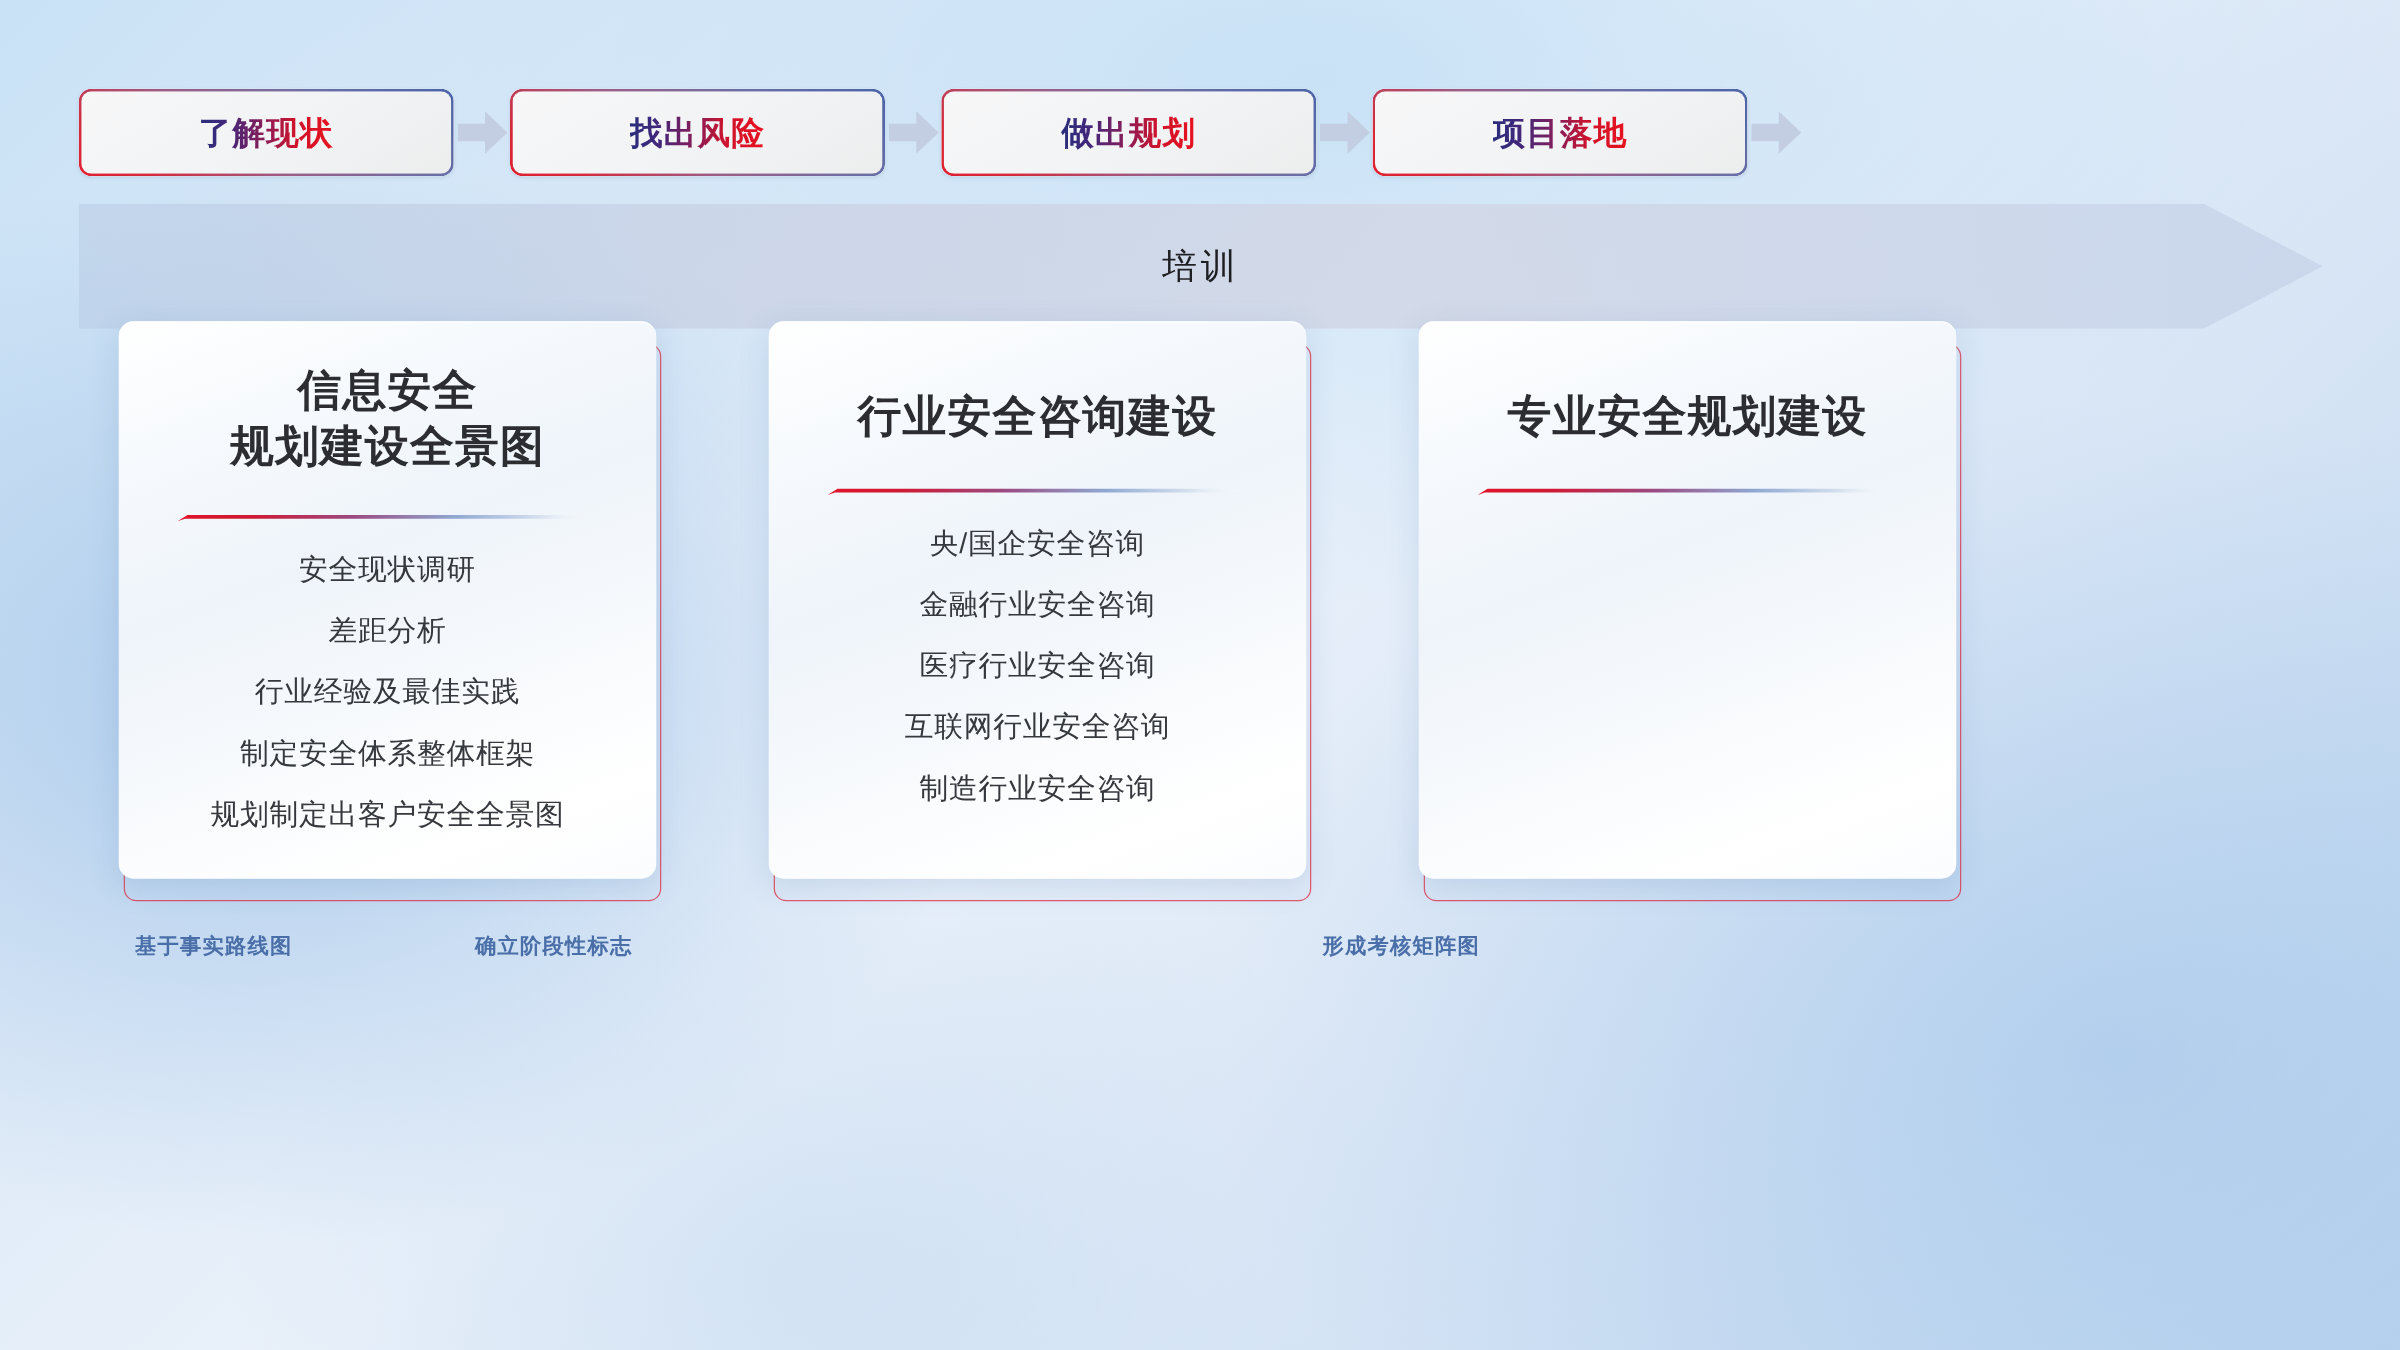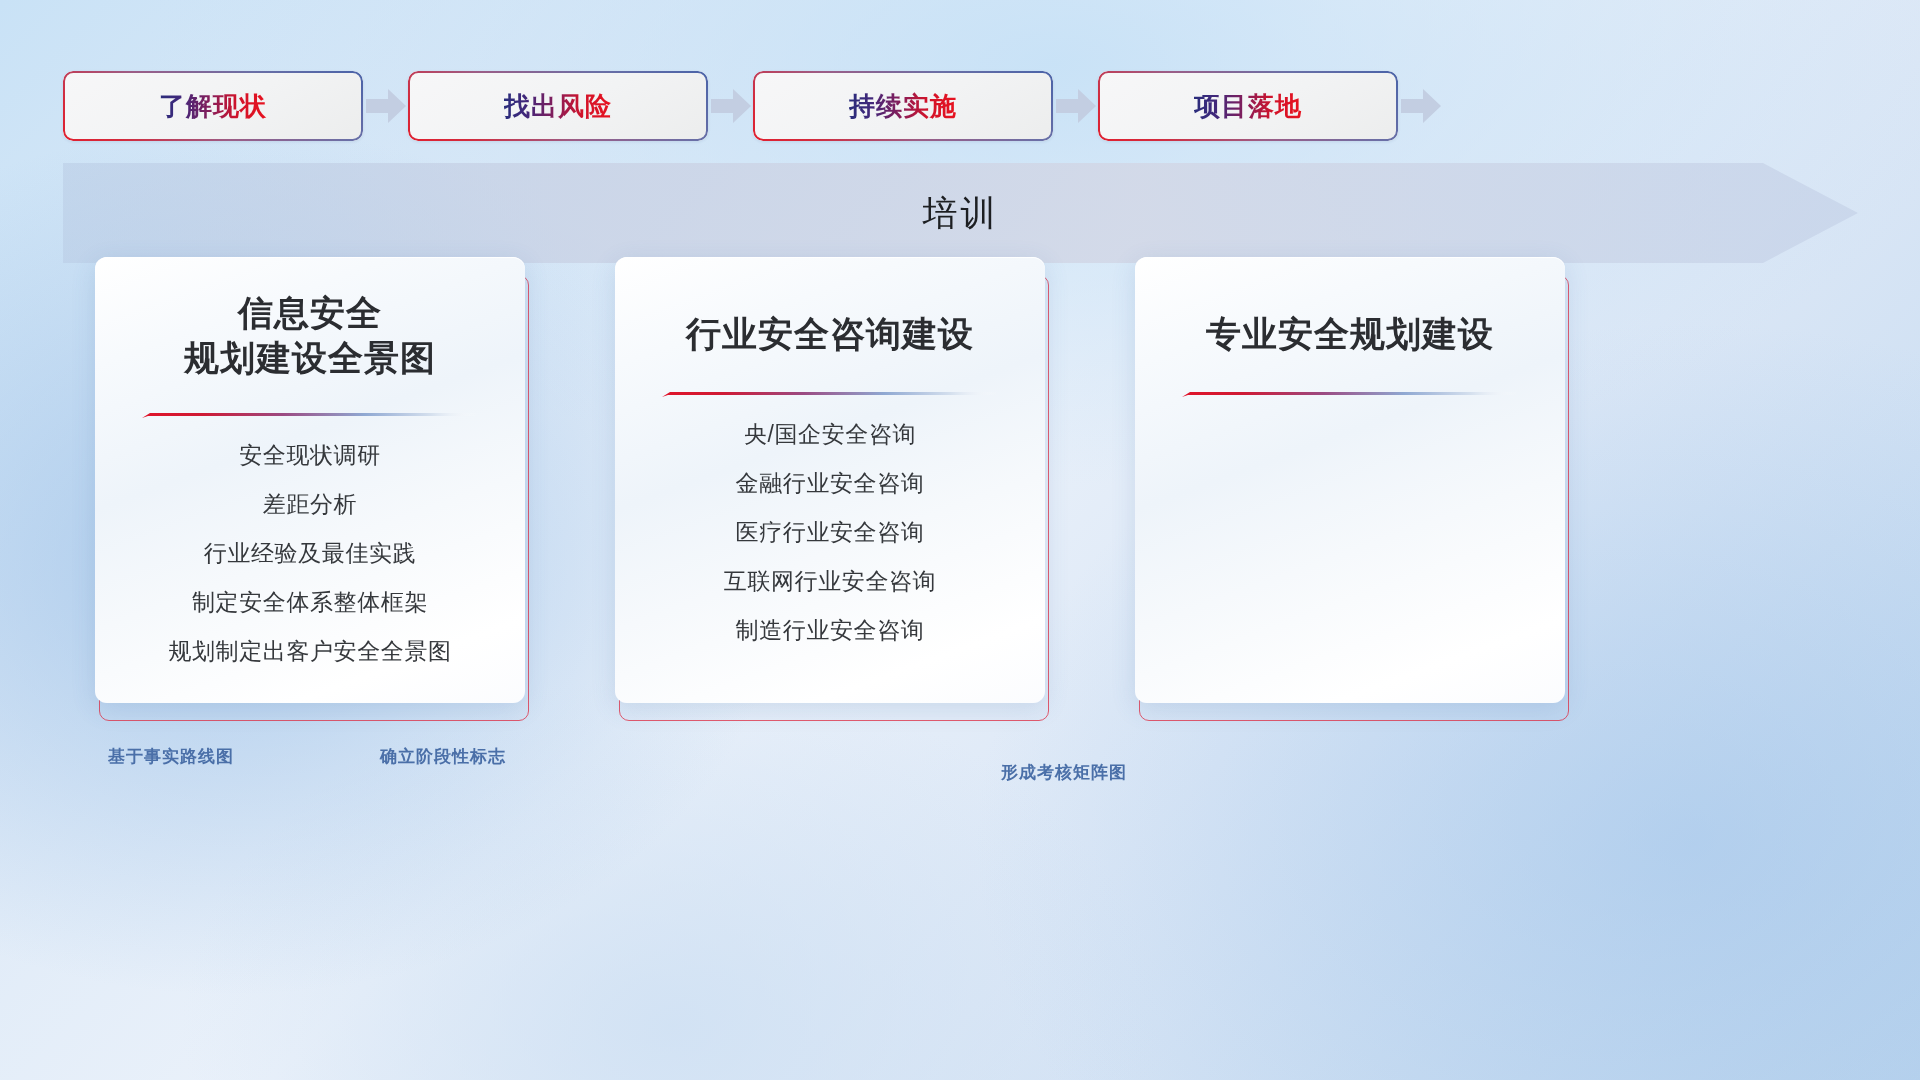--- a/index.html
+++ b/index.html
@@ -31,21 +31,21 @@
               background:linear-gradient(90deg,#2a2d7c 0%,#43277a 22%,#8d1c56 50%,#d1132a 72%,#e8121f 100%);
               -webkit-background-clip:text; background-clip:text; color:transparent; }
   .arrow-sep { width:45px; height:70px; display:flex; align-items:center; justify-content:center; flex:0 0 45px; }
   .arrow-sep svg { display:block; }
 
   
   .band { position:absolute; left:63px; top:163px; width:1795px; height:100px; }
   .band-bg { position:absolute; inset:0; }
   .band-label { position:absolute; left:0; top:0; width:1795px; height:100px;
                 display:flex; align-items:center; justify-content:center;
-                font-size:35px; font-weight:500; color:#1d1f22; letter-spacing:3px; }
+                font-size:28px; font-weight:500; color:#1d1f22; letter-spacing:3px; }
 
   
   .cards { position:absolute; left:95px; top:257px; width:1745px; height:446px; display:flex; gap:0; }
   .card-wrap { position:relative; width:430px; height:446px; margin-right:90px; }
   .card-wrap:last-child { margin-right:16px; }
   .card-outline { position:absolute; left:4px; top:18px; width:430px; height:446px;
                   border:1.5px solid rgba(226,40,62,0.75); border-radius:10px; }
   .card { position:absolute; left:0; top:0; width:430px; height:446px; border-radius:12px;
           background:linear-gradient(160deg,#ffffff 0%,#f7fafd 18%,#eef4fa 42%,#f6f9fc 62%,#ffffff 86%,#fbfcfe 100%);
           box-shadow:0 6px 24px rgba(70,110,165,0.16), 0 1px 0 rgba(255,255,255,0.9) inset;
@@ -82,21 +82,21 @@
     <div class="step-box">
       <span class="step-label">找出风险</span>
     </div>
     <div class="arrow-sep">
       <svg width="40" height="34" viewBox="0 0 40 34" aria-hidden="true">
         <path d="M0 10 H22 V0 L40 17 L22 34 V24 H0 Z" fill="#c3cee2"></path>
       </svg>
     </div>
 
     <div class="step-box">
-      <span class="step-label">持续实施</span>
+      <span class="step-label">做出规划</span>
     </div>
     <div class="arrow-sep">
       <svg width="40" height="34" viewBox="0 0 40 34" aria-hidden="true">
         <path d="M0 10 H22 V0 L40 17 L22 34 V24 H0 Z" fill="#c3cee2"></path>
       </svg>
     </div>
 
     <div class="step-box">
       <span class="step-label">项目落地</span>
     </div>
@@ -215,16 +215,16 @@
             </svg>
           </div>
         </div>
       </div>
     </div>
   </div>
 
   <div class="captions">
     <div class="caption" style="left:108px;">基于事实路线图</div>
     <div class="caption" style="left:380px;">确立阶段性标志</div>
-    <div class="caption" style="left:1001px;margin-top:16px;">形成考核矩阵图</div>
+    <div class="caption" style="left:1058px;">形成考核矩阵图</div>
   </div>
 
 </div>
 
 </body></html>

